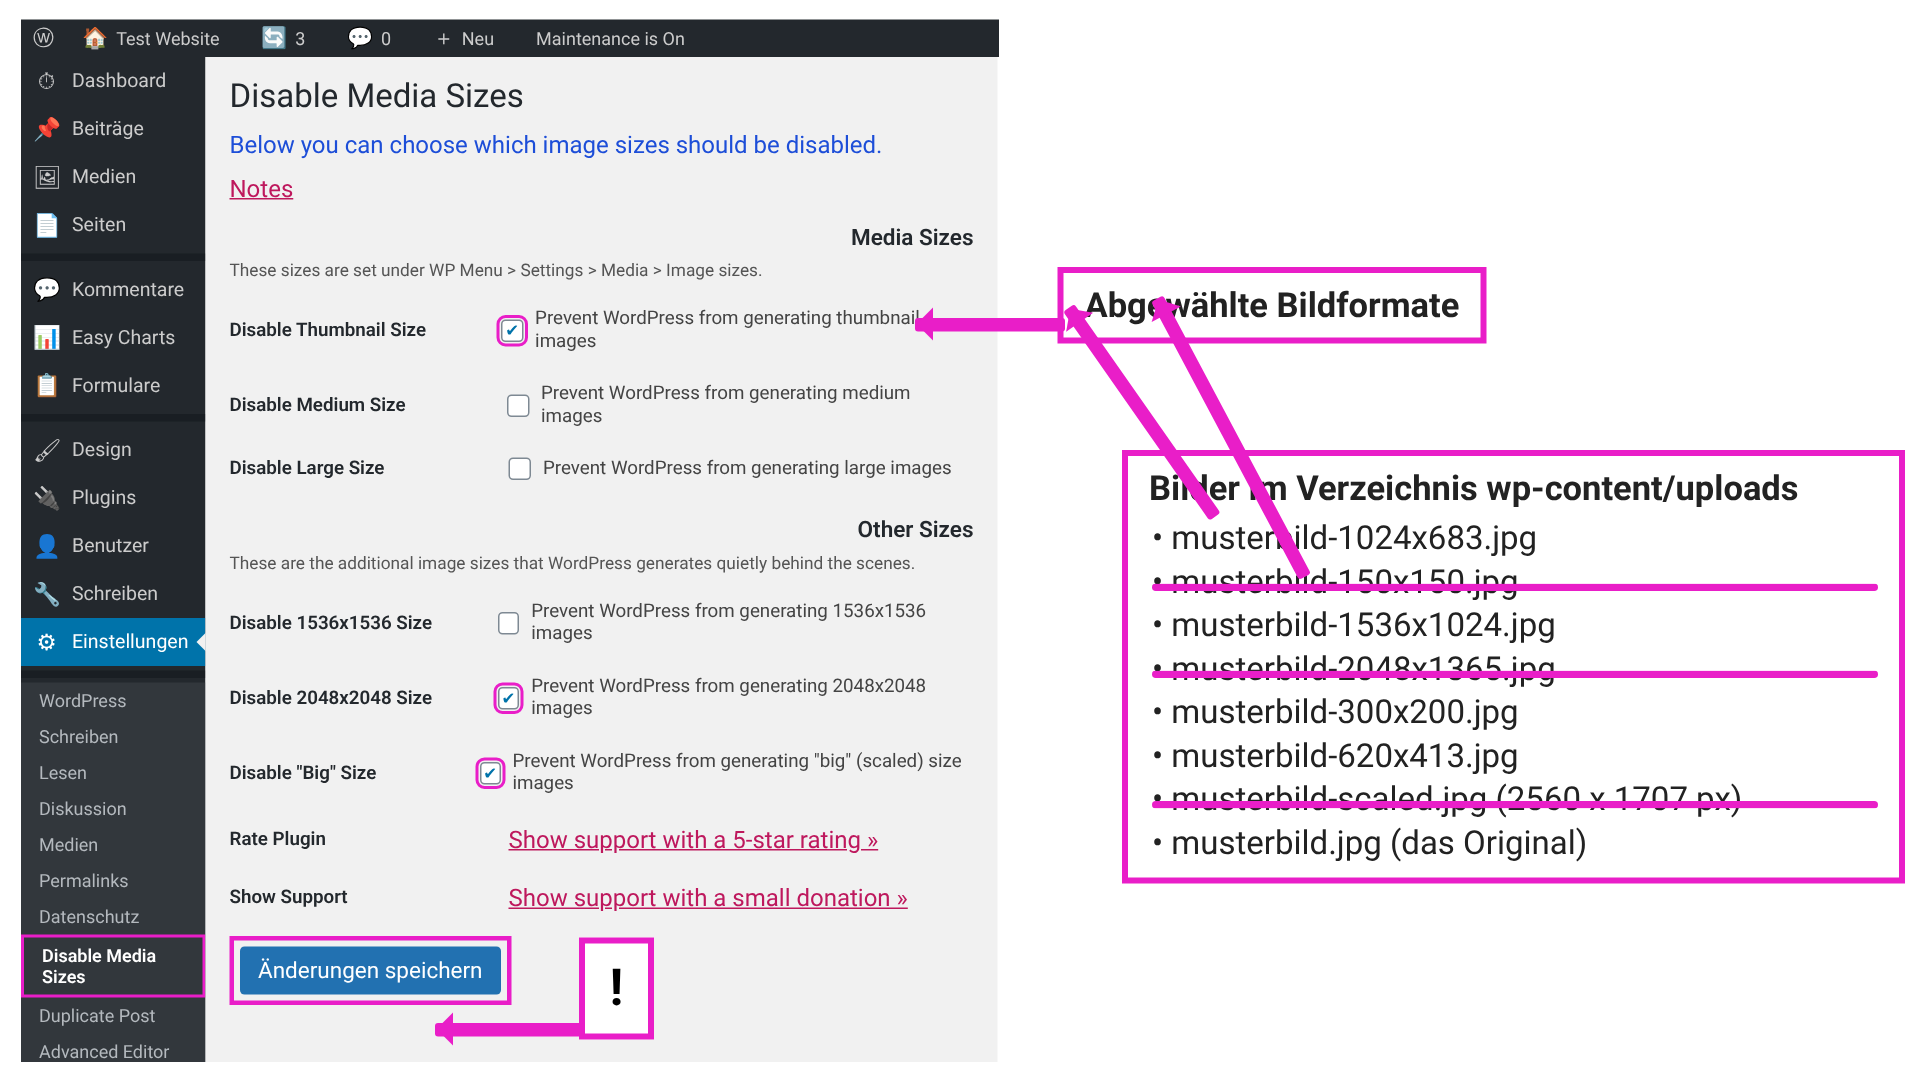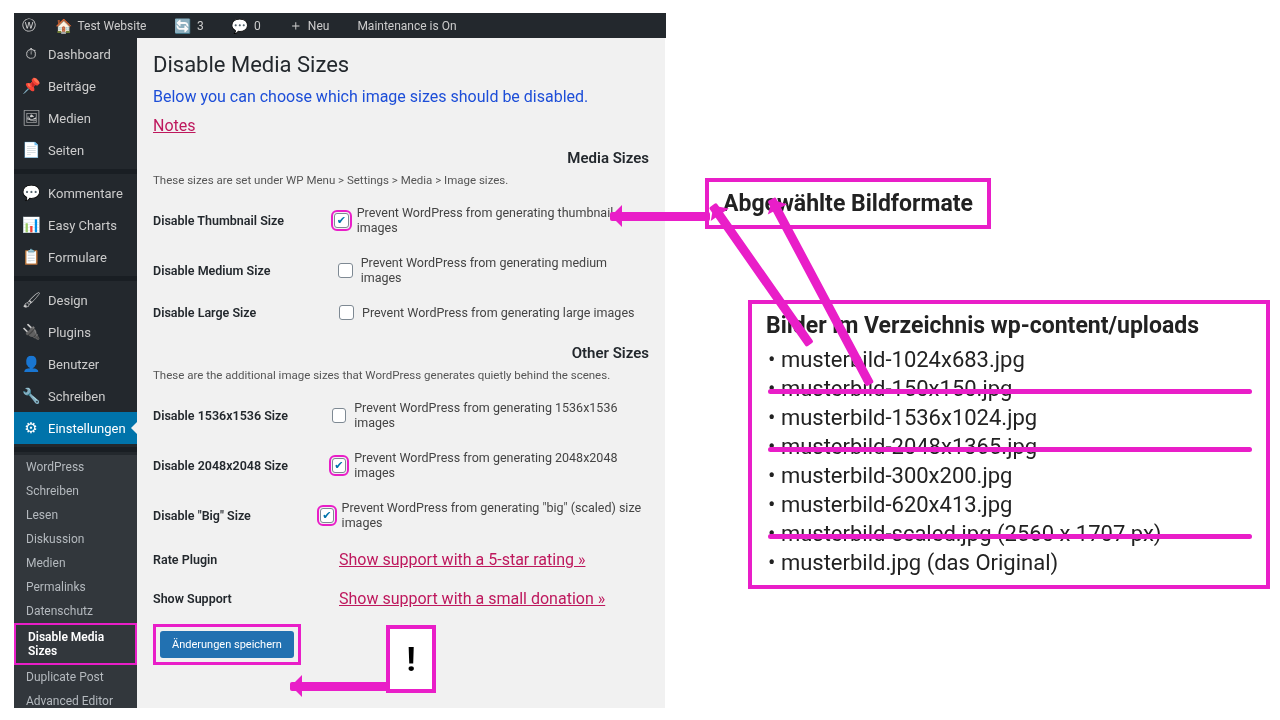--- a/index.html
+++ b/index.html
@@ -26,21 +26,21 @@
 .content .desc { font-size:16px; color:#1d4ed8; margin-bottom:10px; }
 .content .link { color:#be185d; text-decoration:underline; font-size:16px; cursor:pointer; }
 .content h2 { font-size:15px; font-weight:600; color:#23282d; margin:14px 0 6px;text-align:right; }
 .content .hint { font-size:11.5px; color:#555; margin-bottom:8px; }
 .formrow { display:flex; align-items:center; padding:10px 0; font-size:12.5px; }
 .formrow .lbl { width:186px; font-weight:600; color:#23282d; }
 .formrow .ctrl { display:flex; align-items:center; color:#444; }
 .chk { width:15px; height:15px; border:1px solid #7e8993; border-radius:3px; margin-right:8px; background:#fff; display:inline-flex; align-items:center; justify-content:center; font-size:11px; color:#0073aa; }
 .chk.on { background:#fff; }
 .chk.hl { outline:2px solid #e91ec8; outline-offset:1px; }
-.savebtn { background:#2271b1; color:#fff; border:none; padding:7px 12px; font-size:11px; border-radius:3px; cursor:pointer; }
+.savebtn { background:#2271b1; color:#fff; border:none; padding:7px 12px; font-size:15px; border-radius:3px; cursor:pointer; }
 .savebox { display:inline-block; border:3px solid #e91ec8; padding:4px; margin-top:6px; }
 
 
 .anno { position:absolute; border:4px solid #e91ec8; background:#fff; padding:8px 14px; font-weight:700; color:#222; }
 .anno1 { top:178px; left:705px; font-size:23px; }
 .anno2 { top:300px; left:748px; width:522px; font-weight:700; }
 .anno2 .title { font-size:23px; margin-bottom:6px; }
 .anno2 ul { list-style:none; padding-left:2px; }
 .anno2 li { font-size:22px; font-weight:400; padding:2px 0; position:relative; }
 .anno2 li.bullet::before { content:"• "; }

